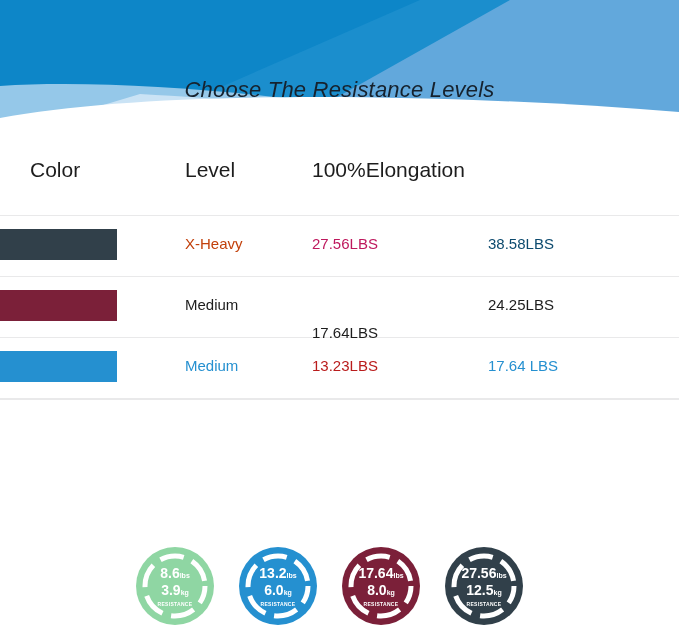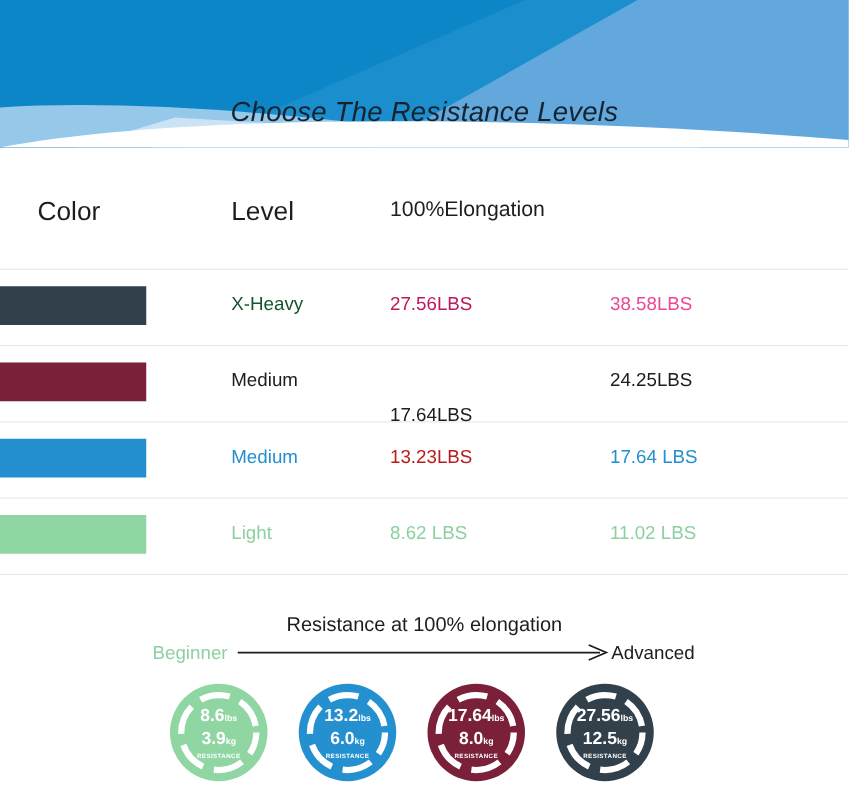--- a/index.html
+++ b/index.html
@@ -71,21 +71,21 @@
   }
   .th {
     position: absolute;
     top: 40px;
     font-size: 19px;
     color: #1d1d1d;
     white-space: nowrap;
   }
   .th.c1 { left: 30px; font-size: 21px; }
   .th.c2 { left: 185px; font-size: 21px; }
-  .th.c3 { left: 312px; font-size: 17px; }
+  .th.c3 { left: 312px; font-size: 21px; }
   .th.c4 { left: 488px; font-size: 17px; }
 
   .rowline {
     height: 1px;
     background: #e9e9ea;
     width: 679px;
   }
 
   .row {
     position: relative;
@@ -230,23 +230,23 @@
     <div class="thead">
       <div class="th c1">Color</div>
       <div class="th c2">Level</div>
       <div class="th c3">100%Elongation</div>
     </div>
 
     <div class="rowline"></div>
 
     <div class="row">
       <div class="swatch" style="background: rgb(49, 64, 74);"></div>
-      <div class="cell level" style="color: #14532d;">X-Heavy</div>
+      <div class="cell level" style="color: #c2410c;">X-Heavy</div>
       <div class="cell e100" style="color: #be185d;">27.56LBS</div>
-      <div class="cell e200" style="color: #ec4899;">38.58LBS</div>
+      <div class="cell e200" style="color: #0c4a6e;">38.58LBS</div>
     </div>
 
     <div class="rowline"></div>
 
     <div class="row">
       <div class="swatch" style="background: rgb(123, 32, 57);"></div>
       <div class="cell level" style="color: rgb(29, 29, 29);">Medium</div>
       <div class="cell e100" style="color: rgb(29, 29, 29); margin-top: 28px;">17.64LBS</div>
       <div class="cell e200" style="color: rgb(29, 29, 29);">24.25LBS</div>
     </div>
@@ -255,39 +255,24 @@
 
     <div class="row">
       <div class="swatch" style="background: rgb(37, 144, 208);"></div>
       <div class="cell level" style="color: rgb(37, 144, 208);">Medium</div>
       <div class="cell e100" style="color: #b91c1c;">13.23LBS</div>
       <div class="cell e200" style="color: rgb(37, 144, 208);">17.64 LBS</div>
     </div>
 
     <div class="rowline"></div>
 
-    <div class="row">
-      <div class="swatch" style="background: rgb(143, 214, 163);"></div>
-      <div class="cell level" style="color: rgb(143, 208, 162);">Light</div>
-      <div class="cell e100" style="color: rgb(143, 208, 162);">8.62 LBS</div>
-      <div class="cell e200" style="color: rgb(143, 208, 162);">11.02 LBS</div>
-    </div>
 
     <div class="rowline"></div>
   </div>
 
-  <div class="scale">
-    <div class="scale-title">Resistance at 100% elongation</div>
-    <div class="scale-begin" style="color: rgb(143, 208, 162);">Beginner</div>
-    <svg class="scale-arrow" width="300" height="14" viewBox="0 0 300 14">
-      <line x1="0" y1="7" x2="290" y2="7" stroke="#1d1d1d" stroke-width="1.4"></line>
-      <polyline points="281,1 295,7 281,13" fill="none" stroke="#1d1d1d" stroke-width="1.4"></polyline>
-    </svg>
-    <div class="scale-end" style="color: rgb(29, 29, 29);">Advanced</div>
-  </div>
 
   <div class="badges">
 
     <div class="badge" style="left:135px;">
       <svg width="80" height="80" viewBox="0 0 80 80">
         <circle cx="40" cy="40" r="39" fill="#8fd6a3"></circle>
         <circle cx="40" cy="40" r="30" fill="none" stroke="#ffffff" stroke-width="5" stroke-dasharray="24 9" stroke-dashoffset="6"></circle>
       </svg>
       <div class="badge-text">
         <div class="badge-lbs"><span>8.6</span><span class="badge-unit">lbs</span></div>

